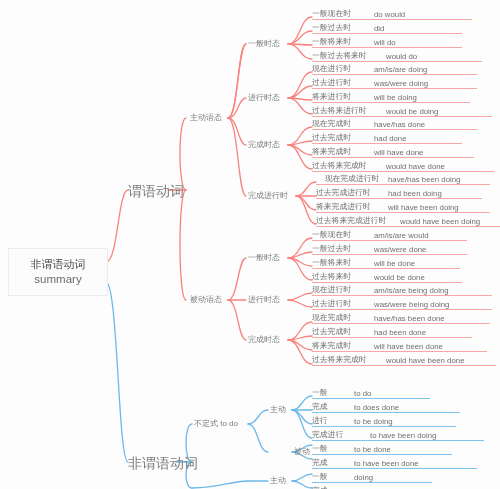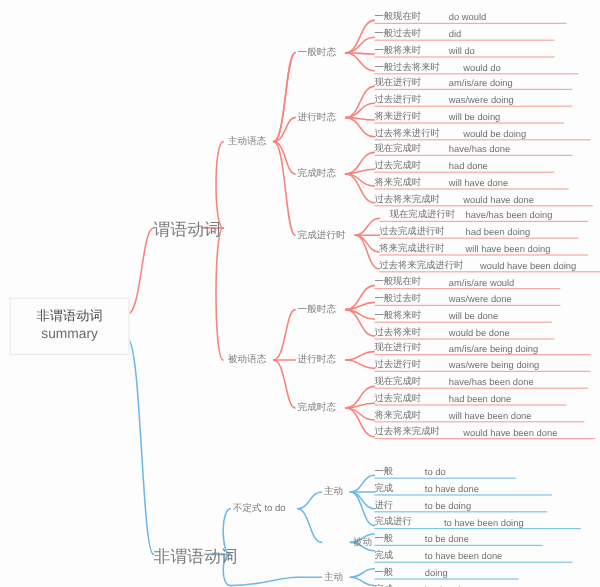--- a/index.html
+++ b/index.html
@@ -267,21 +267,21 @@
     <span class="k" style="width:74px;">过去将来完成时</span>
     <span class="v">would have been done</span>
   </div>
 
   <div class="leaf blue" style="left:312px;top:385px;width:118px;">
     <span class="k" style="width:42px;">一般</span>
     <span class="v">to do</span>
   </div>
   <div class="leaf blue" style="left:312px;top:399px;width:148px;">
     <span class="k" style="width:42px;">完成</span>
-    <span class="v">to have done</span>
+    <span class="v">to does done</span>
   </div>
   <div class="leaf blue" style="left:312px;top:413px;width:144px;">
     <span class="k" style="width:42px;margin-top:29px;">进行</span>
     <span class="v">to be doing</span>
   </div>
   <div class="leaf blue" style="left:312px;top:427px;width:172px;">
     <span class="k" style="width:58px;margin-top:32px;">完成进行</span>
     <span class="v">to have been doing</span>
   </div>
 

